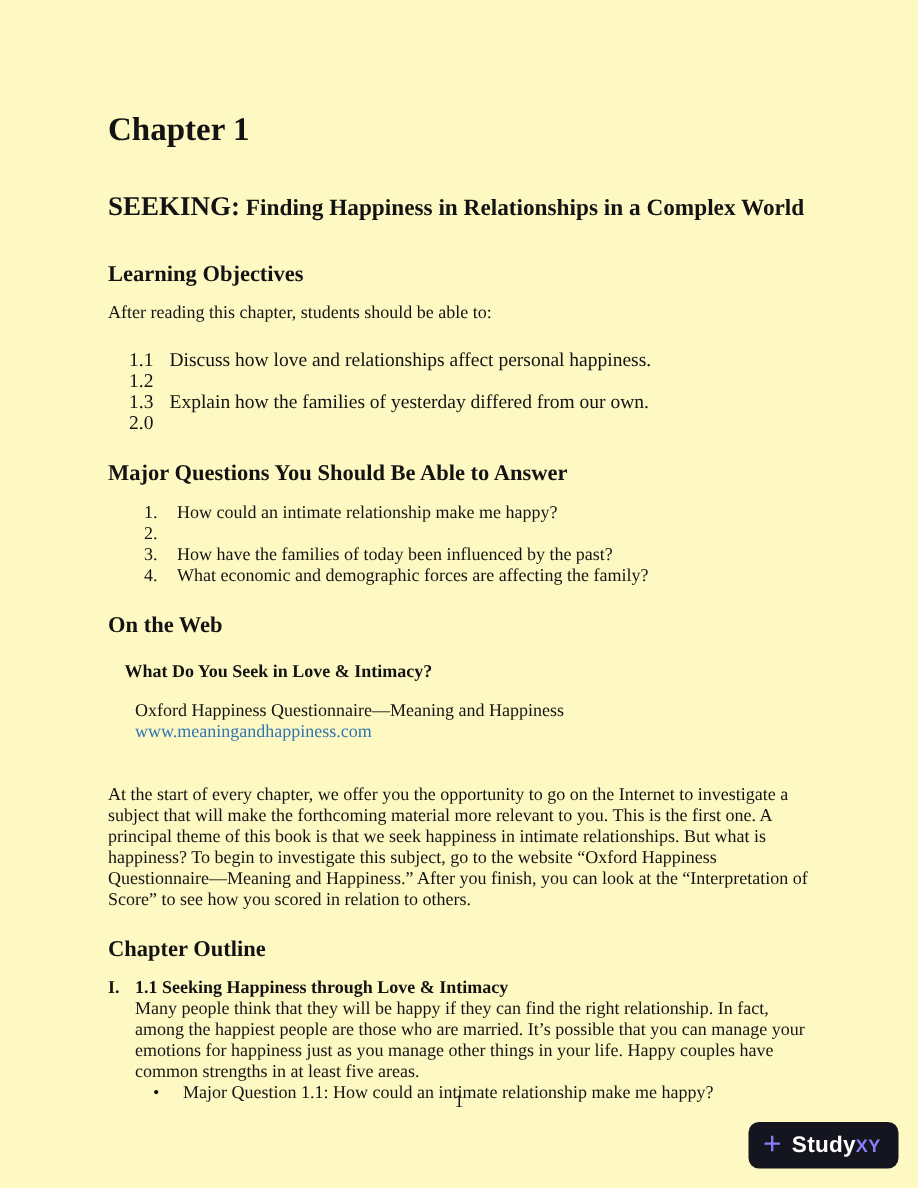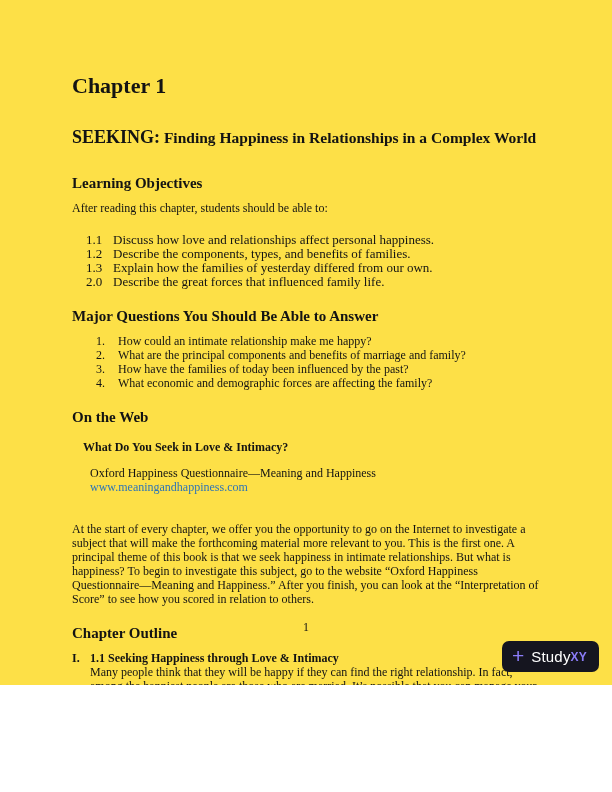--- a/index.html
+++ b/index.html
@@ -3,22 +3,22 @@
 <meta charset="utf-8">
 <style>
   html, body {
     margin: 0;
     padding: 0;
     background: #ffffff;
   }
   .page {
     position: relative;
     width: 612px;
-    height: 685px;
-    background: #fde047;
+    height: 792px;
+    background: #fef9c3;
     font-family: "Liberation Serif", "DejaVu Serif", serif;
     color: #131313;
     overflow: hidden;
     box-sizing: border-box;
     padding: 74px 72px 0 72px;
   }
   .chapter-title {
     font-size: 22px;
     font-weight: bold;
     margin: 0 0 26px 0;
@@ -121,21 +121,21 @@
     font-size: 21px;
     font-weight: 300;
     margin-right: 7px;
     line-height: 1;
     position: relative;
     top: -1px;
   }
   .brand-study {
     color: #ffffff;
     font-size: 15px;
-    font-weight: normal;
+    font-weight: bold;
     letter-spacing: 0.2px;
   }
   .brand-xy {
     color: #8b7cf8;
     font-size: 12px;
     font-weight: bold;
     letter-spacing: 0.2px;
   }
 </style>
 </head>
@@ -149,41 +149,38 @@
 
   <h3 class="section-heading">Learning Objectives</h3>
   <p class="body-text intro-para">After reading this chapter, students should be able to:</p>
   <div class="lo-list">
     <div class="lo-row">
       <span class="lo-num">1.1</span>
       <span>Discuss how love and relationships affect personal happiness.</span>
     </div>
     <div class="lo-row">
       <span class="lo-num">1.2</span>
-      <span>Describe the components, types, and benefits of families.</span>
     </div>
     <div class="lo-row">
       <span class="lo-num">1.3</span>
       <span>Explain how the families of yesterday differed from our own.</span>
     </div>
     <div class="lo-row">
       <span class="lo-num">2.0</span>
-      <span>Describe the great forces that influenced family life.</span>
     </div>
   </div>
 
   <h3 class="section-heading">Major Questions You Should Be Able to Answer</h3>
   <div class="mq-list">
     <div class="mq-row">
       <span class="mq-num">1.</span>
       <span>How could an intimate relationship make me happy?</span>
     </div>
     <div class="mq-row">
       <span class="mq-num">2.</span>
-      <span>What are the principal components and benefits of marriage and family?</span>
     </div>
     <div class="mq-row">
       <span class="mq-num">3.</span>
       <span>How have the families of today been influenced by the past?</span>
     </div>
     <div class="mq-row">
       <span class="mq-num">4.</span>
       <span>What economic and demographic forces are affecting the family?</span>
     </div>
   </div>

